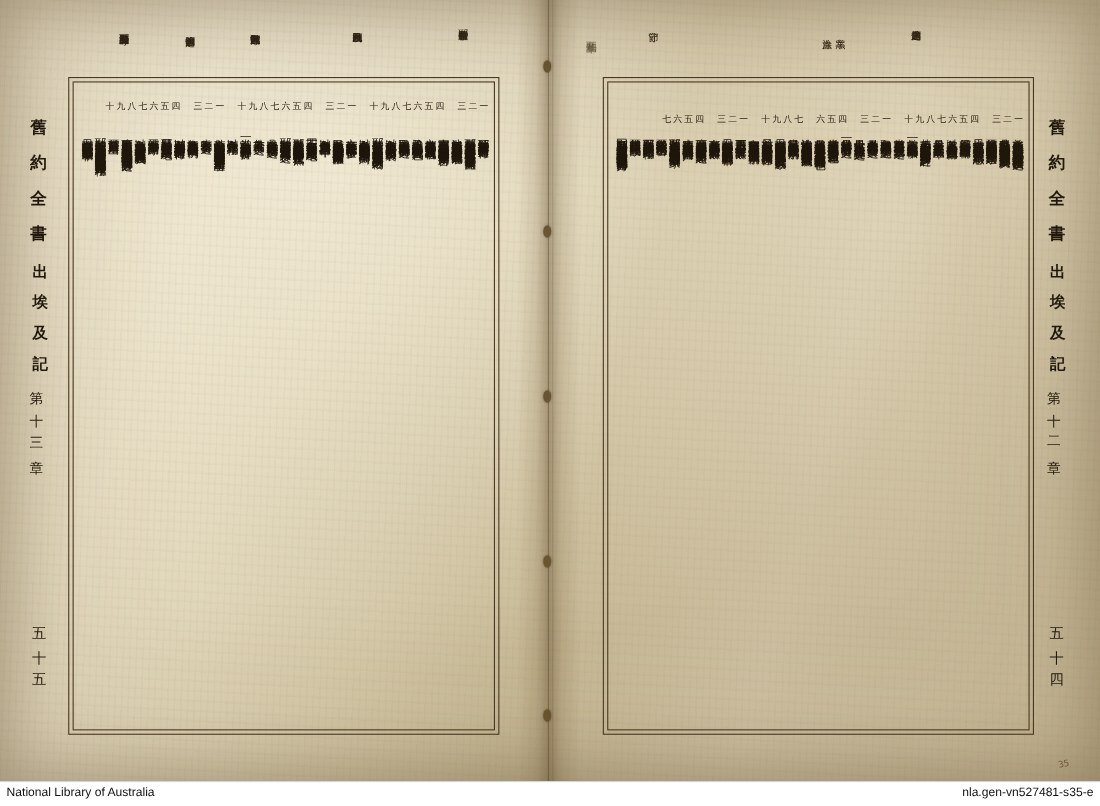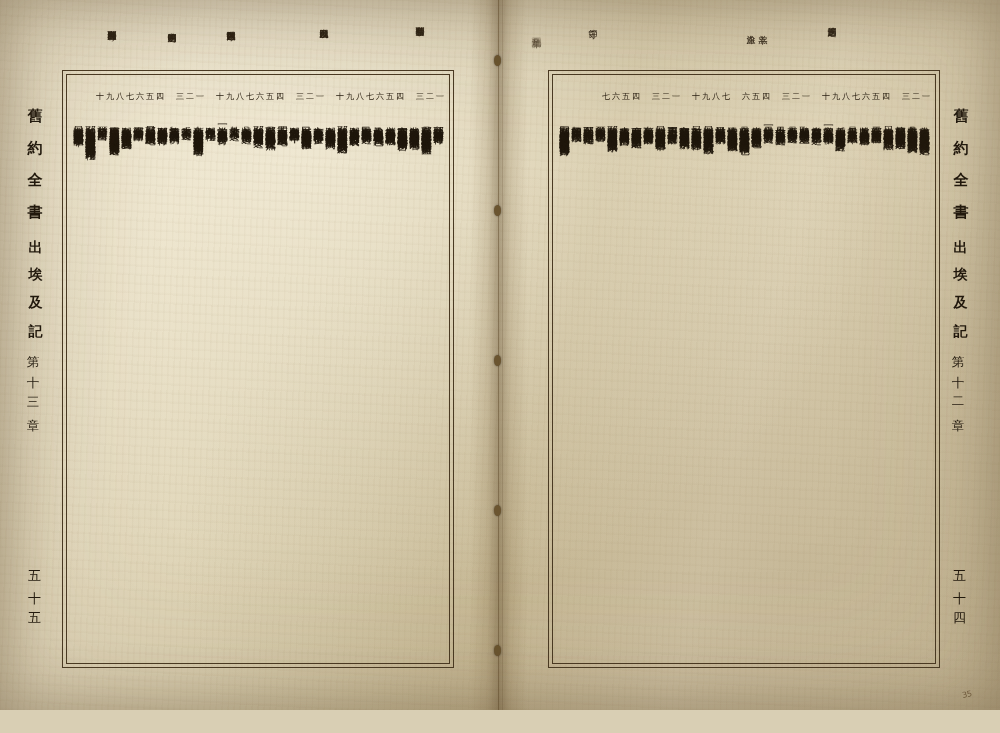--- a/index.html
+++ b/index.html
@@ -211,21 +211,21 @@
   <div class="title-col" style="left:948px; top:96px; height:120px;">舊 約 全 書</div>
   <div class="title-col" style="left:948px; top:228px; height:95px; font-size:14px; letter-spacing:6px;">出 埃 及 記</div>
   <div class="chapter-col" style="left:949px; top:345px; height:100px;">第 十 二 章</div>
   <div class="folio" style="left:950px; top:560px; height:70px;">五 十 四</div>
 
   <div class="hdr-note" style="left:826px; top:20px; height:56px;">逾越節之例</div>
   <div class="hdr-note" style="left:757px; top:28px; height:26px;">宰羔</div>
   <div class="hdr-note" style="left:745px; top:28px; height:30px;">涂血</div>
   <div class="hdr-note" style="left:587px; top:22px; height:30px;">守節</div>
 
-  <div class="numstrip" style="left:560px; top:92px; height:130px; width:372px; writing-mode:horizontal-tb; text-orientation:mixed; letter-spacing:2px; font-size:8px; direction:rtl; text-align:right; white-space:normal;">七六五四　三二一　十九八七　六五四　三二一　十九八七六五四　三二一</div>
+  <div class="numstrip" style="left:560px; top:104px; height:130px; width:372px; writing-mode:horizontal-tb; text-orientation:mixed; letter-spacing:2px; font-size:8px; direction:rtl; text-align:right; white-space:normal;">七六五四　三二一　十九八七　六五四　三二一　十九八七六五四　三二一</div>
 
   <div class="vtext body-col" style="left:918px; top:118px; height:540px; width:13px;">首生者必皆死亡埃及通國必大號哭先此後此無若是者至以色列族或犬亦害搖舌以吠之</div>
   <div class="vtext body-col" style="left:906px; top:118px; height:540px; width:13px;">凡立吾民稷及人與獸必為耶和華區別爾曹知耶和華必別異以色列族與伊及人矣</div>
   <div class="vtext body-col" style="left:894px; top:118px; height:540px; width:13px;">故爾見我耶和華必區別伊及與以色列族爾當守此例至於永遠</div>
   <div class="vtext body-col" style="left:882px; top:118px; height:540px; width:13px;">十日按其家族取綿羊山羊俱可是日十四日夕以色列會眾悉宰羔</div>
   <div class="vtext body-col" style="left:870px; top:118px; height:540px; width:13px;">第十二章耶和華於埃及諭摩西亞倫曰</div>
   <div class="vtext body-col" style="left:858px; top:118px; height:540px; width:13px;">以此月為正月為歲首之月當告以色列會眾曰</div>
   <div class="vtext body-col" style="left:846px; top:118px; height:540px; width:13px;">是月之十日人各為其家之父取羔一牽</div>
   <div class="vtext body-col" style="left:834px; top:118px; height:540px; width:13px;">若戶小人寡不能盡用則與比鄰同取其人數多寡及各人所食多少而計之</div>
   <div class="vtext body-col" style="left:822px; top:118px; height:540px; width:13px;">羔宜無瑕一歲之牡者取自綿羊山羊俱可</div>
@@ -310,14 +310,18 @@
   <div class="stitch" style="left:494px; top:55px;"></div>
   <div class="stitch" style="left:494px; top:205px;"></div>
   <div class="stitch" style="left:494px; top:355px;"></div>
   <div class="stitch" style="left:494px; top:505px;"></div>
   <div class="stitch" style="left:494px; top:645px;"></div>
 
   <div class="vignette"></div>
 
   <div class="stamp" style="left:962px; top:690px;">35</div>
 
+  <div class="footer">
+    <div class="footer-left">National Library of Australia</div>
+    <div class="footer-right">nla.gen-vn527481-s35-e</div>
+  </div>
 
 </div>
 
 </body></html>

